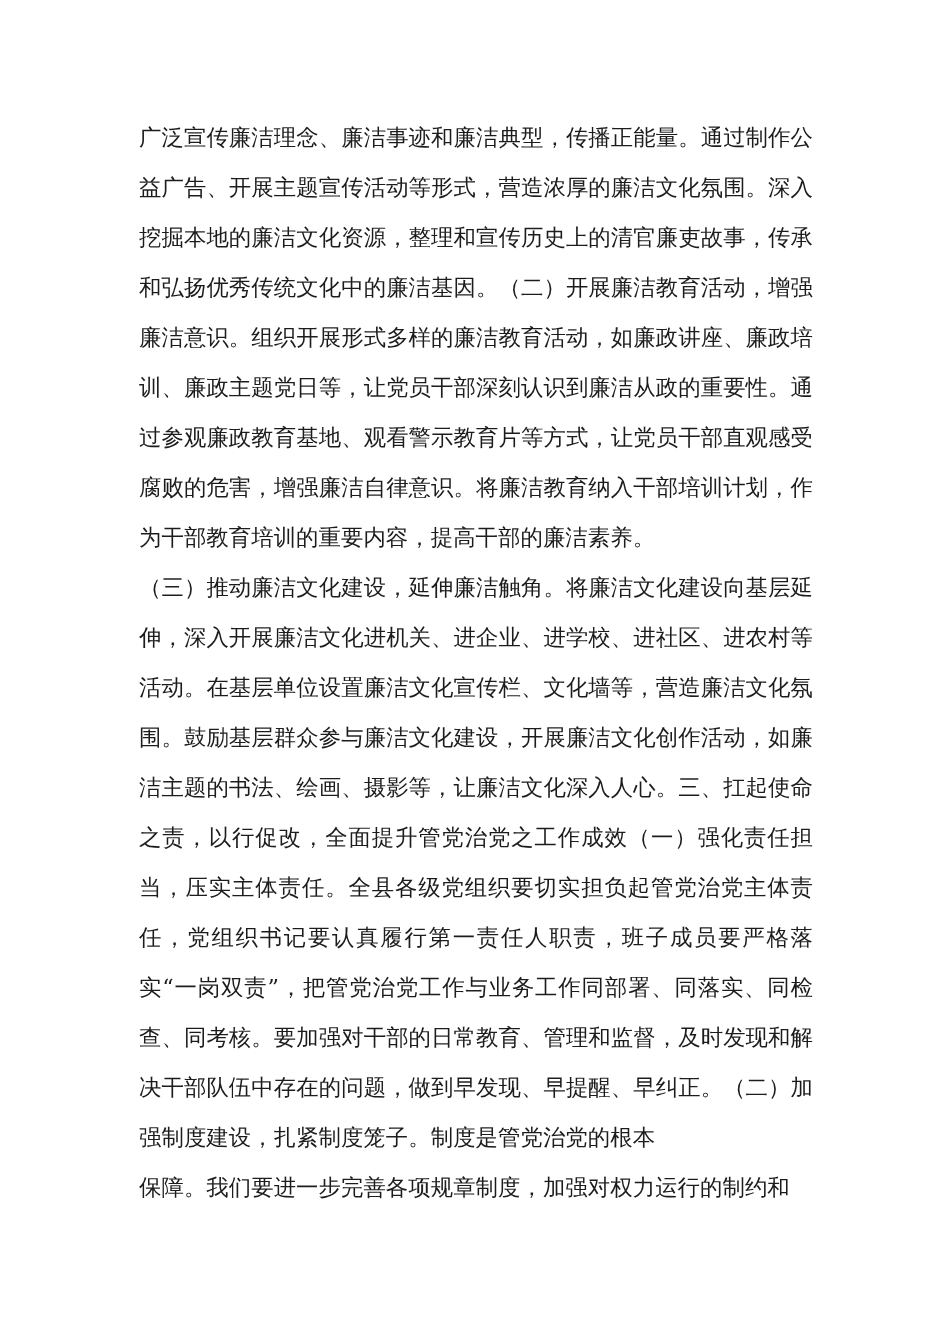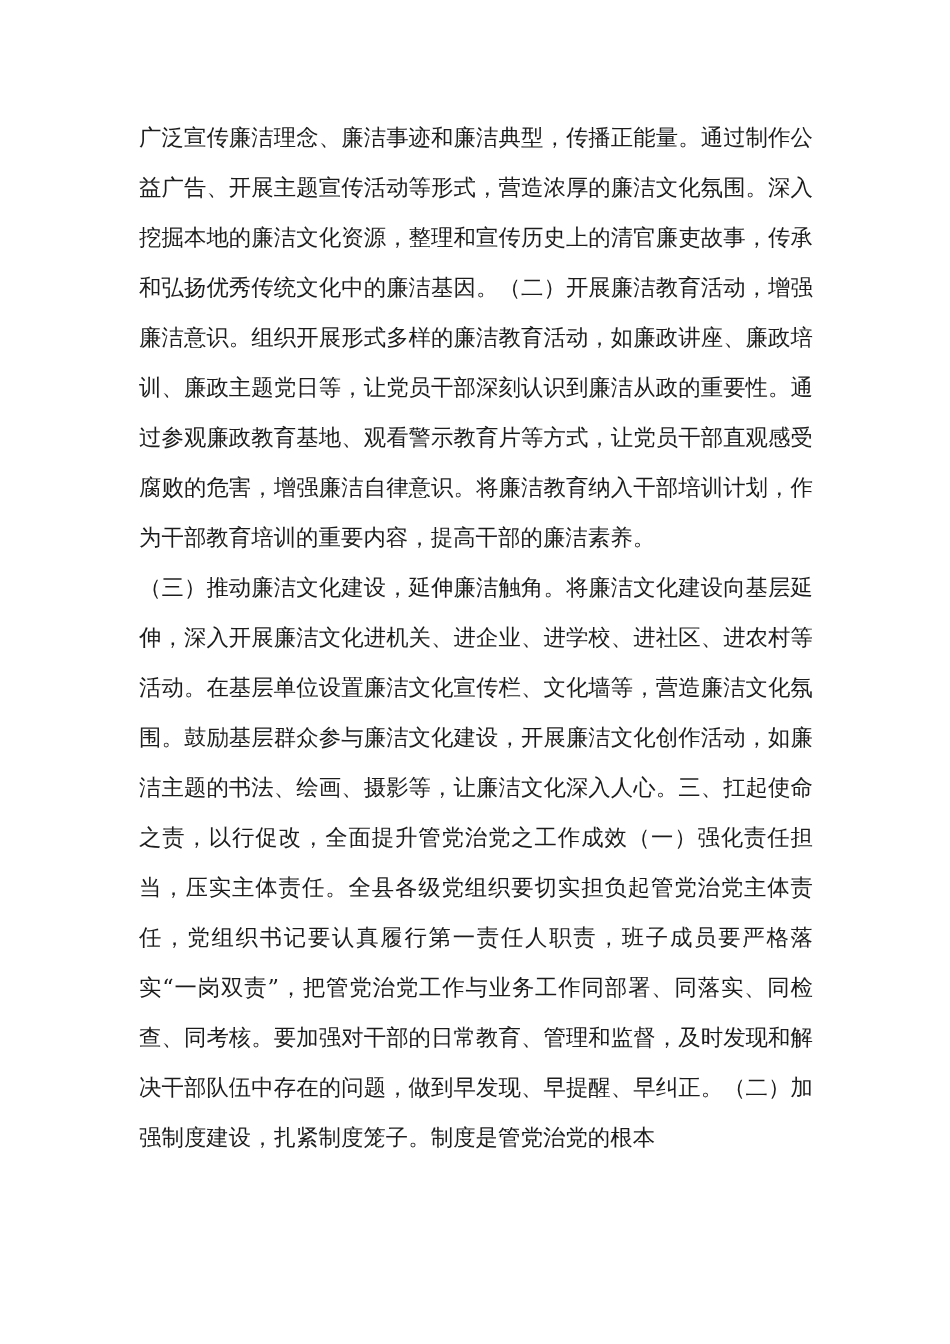--- a/index.html
+++ b/index.html
@@ -43,14 +43,15 @@
     -webkit-font-smoothing: antialiased;
   }
 </style>
 </head>
 <body>
 
 <div id="page">
   <div id="text-body">
     <p class="para">广泛宣传廉洁理念、廉洁事迹和廉洁典型，传播正能量。通过制作公益广告、开展主题宣传活动等形式，营造浓厚的廉洁文化氛围。深入挖掘本地的廉洁文化资源，整理和宣传历史上的清官廉吏故事，传承和弘扬优秀传统文化中的廉洁基因。（二）开展廉洁教育活动，增强廉洁意识。组织开展形式多样的廉洁教育活动，如廉政讲座、廉政培训、廉政主题党日等，让党员干部深刻认识到廉洁从政的重要性。通过参观廉政教育基地、观看警示教育片等方式，让党员干部直观感受腐败的危害，增强廉洁自律意识。将廉洁教育纳入干部培训计划，作为干部教育培训的重要内容，提高干部的廉洁素养。</p>
     <p class="para">（三）推动廉洁文化建设，延伸廉洁触角。将廉洁文化建设向基层延伸，深入开展廉洁文化进机关、进企业、进学校、进社区、进农村等活动。在基层单位设置廉洁文化宣传栏、文化墙等，营造廉洁文化氛围。鼓励基层群众参与廉洁文化建设，开展廉洁文化创作活动，如廉洁主题的书法、绘画、摄影等，让廉洁文化深入人心。三、扛起使命之责，以行促改，全面提升管党治党之工作成效（一）强化责任担当，压实主体责任。全县各级党组织要切实担负起管党治党主体责任，党组织书记要认真履行第一责任人职责，班子成员要严格落实“一岗双责”，把管党治党工作与业务工作同部署、同落实、同检查、同考核。要加强对干部的日常教育、管理和监督，及时发现和解决干部队伍中存在的问题，做到早发现、早提醒、早纠正。（二）加强制度建设，扎紧制度笼子。制度是管党治党的根本</p>
+    <p class="para">保障。我们要进一步完善各项规章制度，加强对权力运行的制约和</p>
   </div>
 </div>
 
 </body></html>

